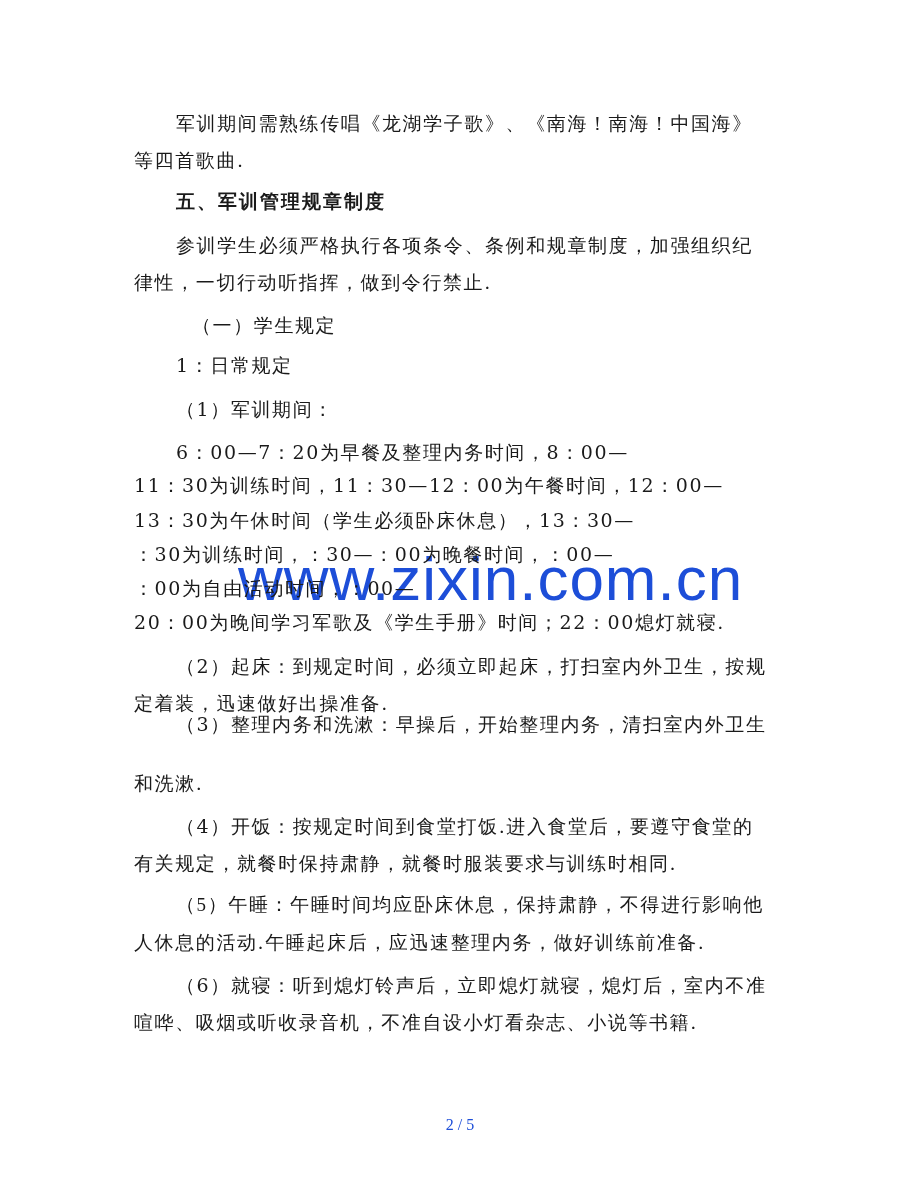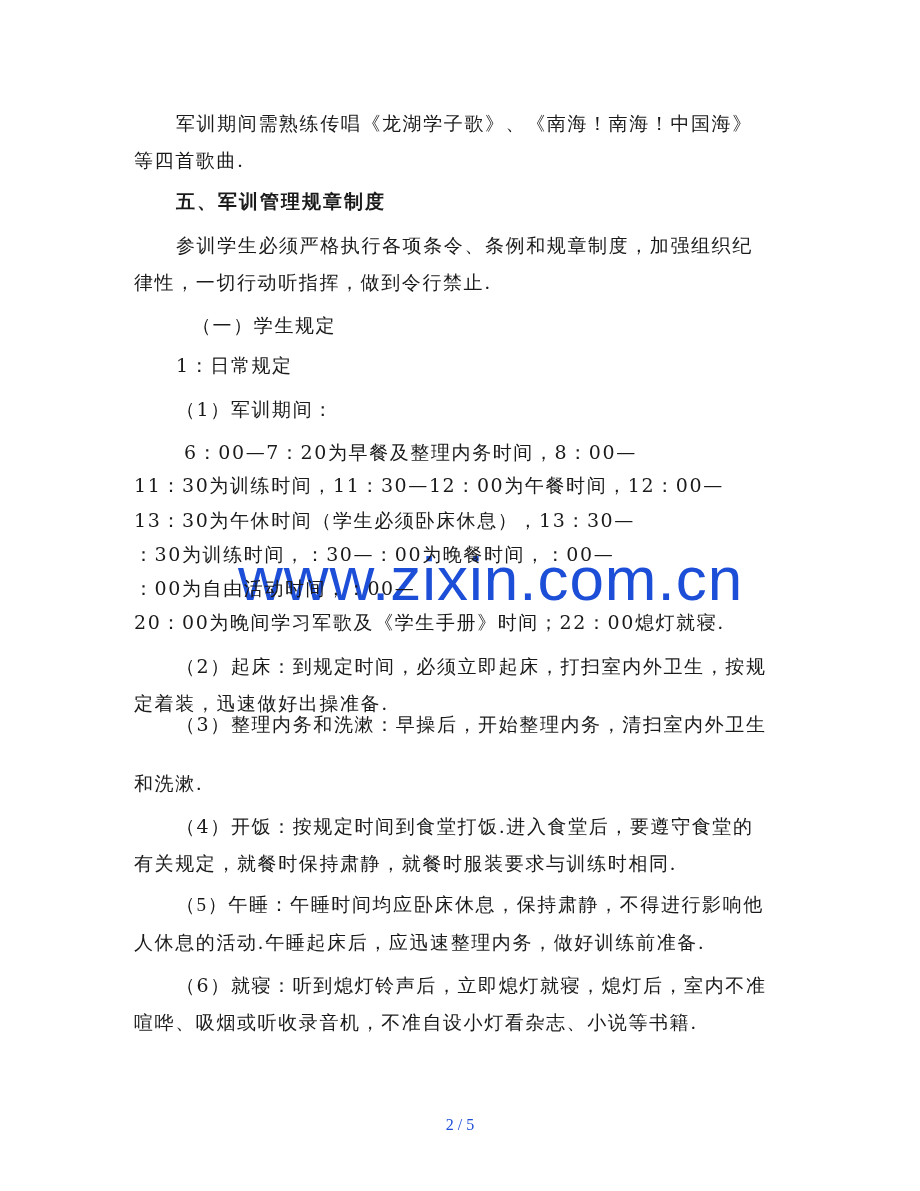--- a/index.html
+++ b/index.html
@@ -66,21 +66,21 @@
 
 <div class="page">
   <div class="line" style="left: 176px; top: 111px;">军训期间需熟练传唱《龙湖学子歌》、《南海！南海！中国海》</div>
   <div class="line" style="left: 134px; top: 148px;">等四首歌曲.</div>
   <div class="line heading" style="left: 176px; top: 189px;">五、军训管理规章制度</div>
   <div class="line" style="left: 176px; top: 233px;">参训学生必须严格执行各项条令、条例和规章制度，加强组织纪</div>
   <div class="line" style="left: 134px; top: 270px;">律性，一切行动听指挥，做到令行禁止.</div>
   <div class="line" style="left: 176px; top: 313px; margin-left: 16px;">（一）学生规定</div>
   <div class="line" style="left: 176px; top: 353px;">1：日常规定</div>
   <div class="line" style="left: 176px; top: 397px;">（1）军训期间：</div>
-  <div class="line" style="left: 176px; top: 440px; margin-left: 8px;">6：00—7：20为早餐及整理内务时间，8：00—</div>
+  <div class="line" style="left: 176px; top: 440px;">6：00—7：20为早餐及整理内务时间，8：00—</div>
   <div class="line" style="left: 134px; top: 473px;">11：30为训练时间，11：30—12：00为午餐时间，12：00—</div>
   <div class="line" style="left: 134px; top: 508px;">13：30为午休时间（学生必须卧床休息），13：30—</div>
   <div class="line" style="left: 134px; top: 542px;">：30为训练时间，：30—：00为晚餐时间，：00—</div>
   <div class="line" style="left: 134px; top: 576px;">：00为自由活动时间，：00—</div>
   <div class="line" style="left: 134px; top: 610px;">20：00为晚间学习军歌及《学生手册》时间；22：00熄灯就寝.</div>
   <div class="line" style="left: 176px; top: 654px;">（2）起床：到规定时间，必须立即起床，打扫室内外卫生，按规</div>
   <div class="line" style="left: 134px; top: 691px;">定着装，迅速做好出操准备.</div>
   <div class="line" style="left: 176px; top: 712px;">（3）整理内务和洗漱：早操后，开始整理内务，清扫室内外卫生</div>
   <div class="line" style="left: 134px; top: 771px;">和洗漱.</div>
   <div class="line" style="left: 176px; top: 814px;">（4）开饭：按规定时间到食堂打饭.进入食堂后，要遵守食堂的</div>

